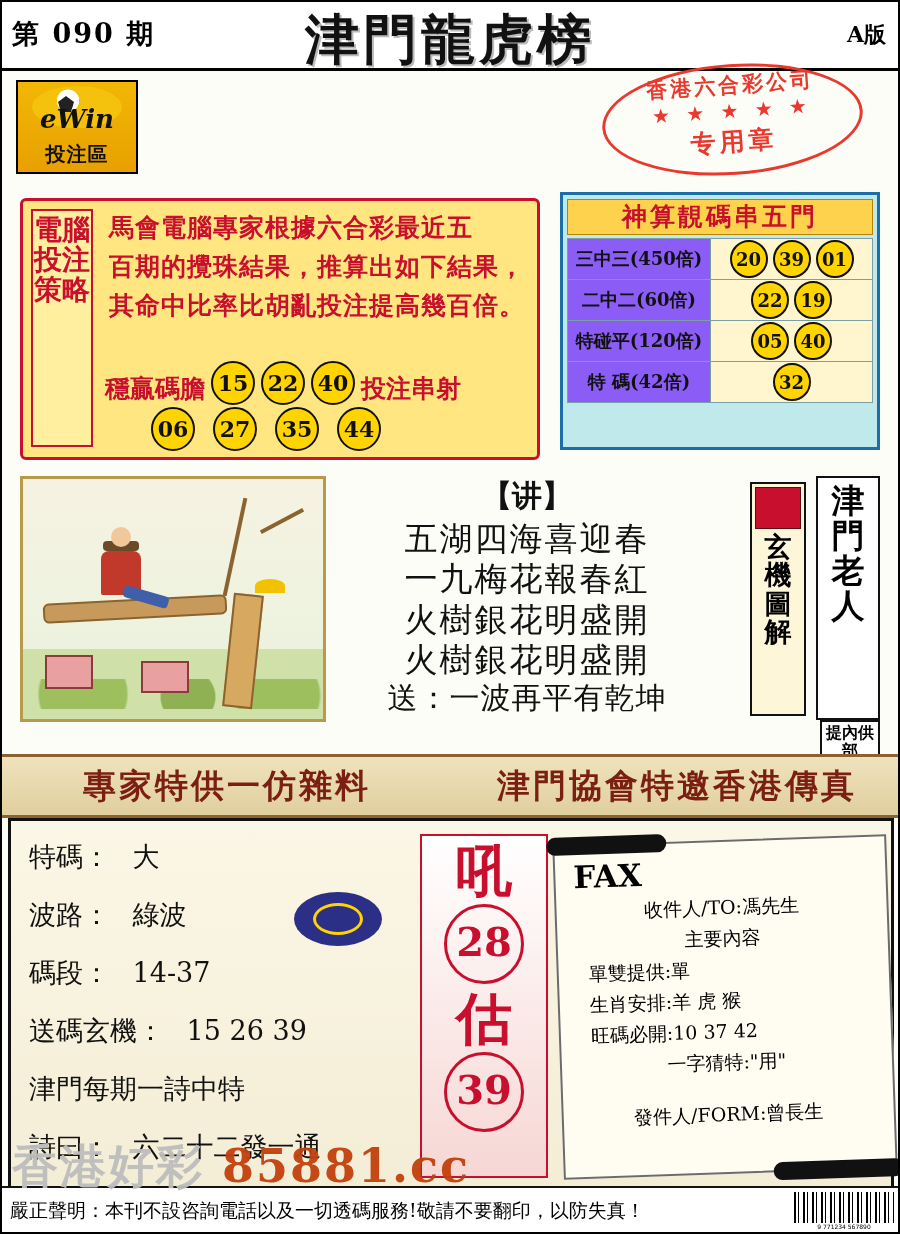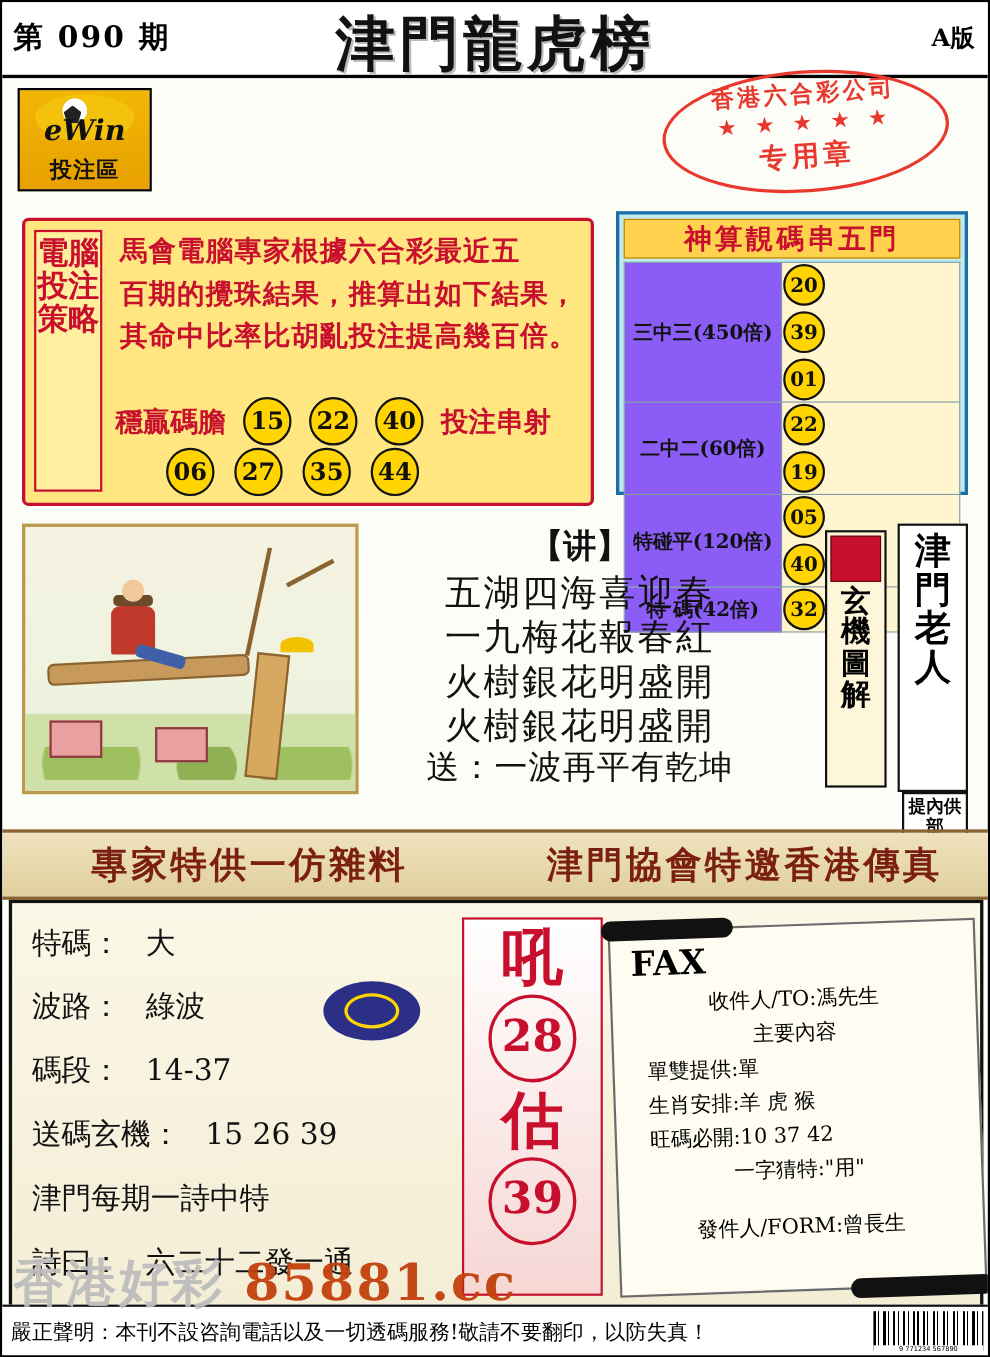--- a/index.html
+++ b/index.html
@@ -121,21 +121,21 @@
     position:absolute;left:86px;top:10px;right:10px;
   }
   .strategy .body p{
     margin:0 0 6px 0;
     font-size:25px;color:#c8102e;font-weight:bold;
     letter-spacing:1px;
     font-family:"DejaVu Serif","Liberation Serif",serif;
   }
   .picksrow{
     position:absolute;left:82px;top:160px;right:8px;
-    display:flex;align-items:center;gap:16px;
+    display:flex;align-items:flex-end;gap:6px;
   }
   .picksrow2{
     position:absolute;left:128px;top:206px;right:8px;
     display:flex;align-items:center;gap:18px;
   }
   .sidetext{
     font-size:25px;font-weight:bold;color:#c8102e;
     font-family:"DejaVu Serif","Liberation Serif",serif;
     white-space:nowrap;
   }
@@ -170,21 +170,21 @@
   .cbtable td{
     border:1px solid #7c9ea5;
     height:36px;
     font-size:18px;font-weight:bold;color:#111;
     font-family:"DejaVu Serif","Liberation Serif",serif;
   }
   .cbtable td.lbl{
     width:140px;background:#8b5cf6;text-align:center;color:#111;
   }
   .cbtable td.val{background:#fff6cf;text-align:center;}
-  .cbtable .val .bset{display:flex;justify-content:center;gap:5px;flex-direction:column;}
+  .cbtable .val .bset{display:flex;justify-content:center;gap:5px;}
 
   
   .picture{
     position:absolute;left:18px;top:474px;width:300px;height:240px;
     border:3px solid #b99a4a;
     background:linear-gradient(#f6f2e2,#eef3df 60%,#e6efd6);
     overflow:hidden;
   }
   .pic-ground{position:absolute;left:0;bottom:0;width:100%;height:70px;background:#cfe0a8;}
   .pic-log{position:absolute;left:20px;top:120px;width:180px;height:16px;background:#c79a5b;border:2px solid #8a6330;border-radius:6px;transform:rotate(-3deg);}

